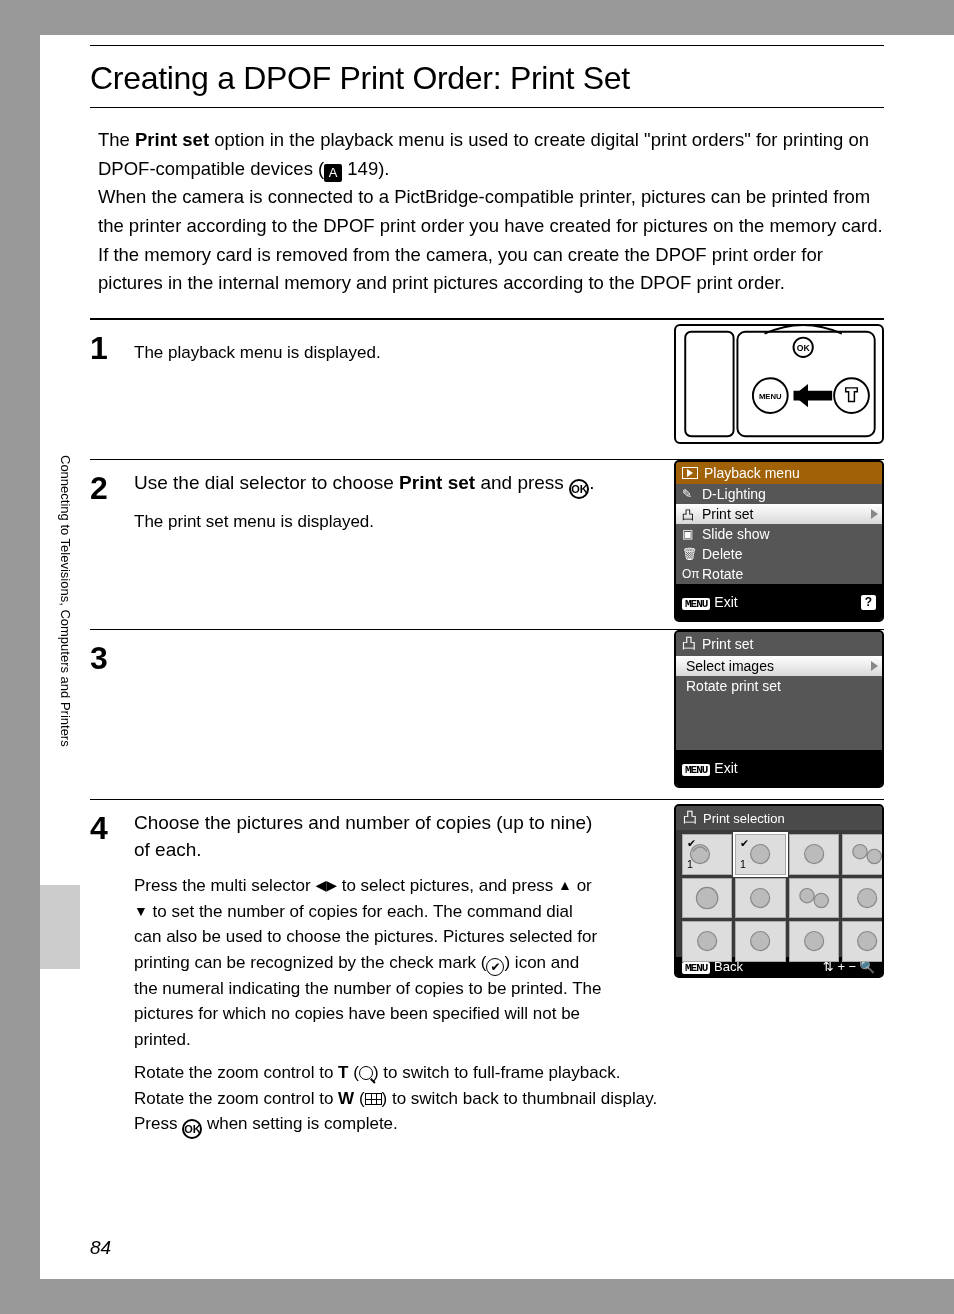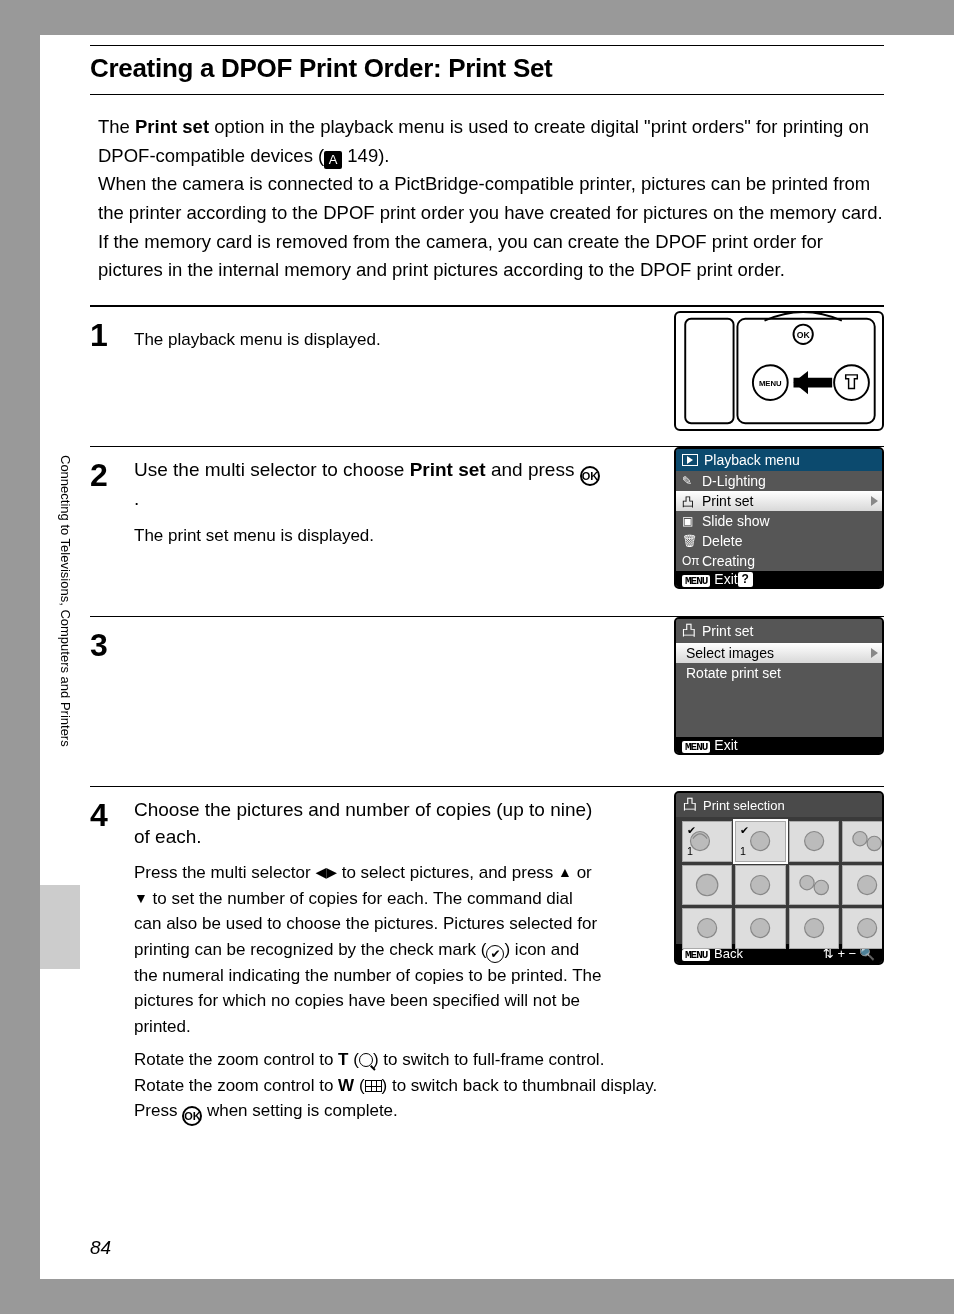--- a/index.html
+++ b/index.html
@@ -19,23 +19,23 @@
     top: 35px;
     width: 914px;
     height: 1244px;
     padding: 0 0 0 0;
   }
   .inner {
     padding: 10px 70px 0 50px;
   }
   .rule-top { border-top: 1px solid #000; margin: 0; }
   .page-title {
-    font-size: 26px;
-    font-weight: 700;
-    margin: 7px 0 10px;
+    font-size: 32px;
+    font-weight: 400;
+    margin: 14px 0 10px;
     letter-spacing: -0.3px;
   }
   .page-title-rule { border-top: 1px solid #000; margin: 0 0 18px; }
   .intro { font-size: 18.5px; line-height: 1.55; margin-left: 8px; }
   .intro b { font-weight: 700; }
   .ref-icon {
     display: inline-block;
     width: 18px; height: 18px;
     background: #000; color: #fff;
     font-size: 13px; line-height: 18px; text-align: center;
@@ -131,21 +131,21 @@
     width: 210px;
     border: 2px solid #000;
     border-radius: 5px;
     background: #565656;
     color: #fff;
     font-family: Arial, sans-serif;
     font-size: 14px;
     overflow: hidden;
   }
   .screen .title-row {
-    background: #0c4a6e;
+    background: #a16207;
     padding: 3px 6px;
     display:flex; align-items:center; gap:6px;
   }
   .screen .title-row.light { background:#565656; }
   .screen .mrow {
     padding: 2px 6px 2px 26px;
     position: relative;
   }
   .screen .mrow .micon {
     position:absolute; left:6px; top:3px; font-size:12px;
@@ -156,21 +156,21 @@
     position: relative;
   }
   .screen .mrow.sel::after {
     content:"";
     position:absolute; right:4px; top:50%;
     width:0;height:0; border-left:7px solid #888;
     border-top:5px solid transparent; border-bottom:5px solid transparent;
     transform:translateY(-50%);
   }
   .screen .foot {
-    background:#000; padding:0 6px; display:flex; align-items:center;
+    background:#000; padding:10px 6px; display:flex; justify-content:space-between; align-items:center;
   }
   .menu-box {
     display:inline-block; background:#fff; color:#000;
     font-family:"Courier New",monospace; font-weight:700;
     font-size:11px; padding:0 3px; border-radius:2px;
     letter-spacing:-1px;
   }
   .q-box {
     display:inline-block; width:15px; height:15px; background:#fff; color:#000;
     font-weight:700; font-size:12px; text-align:center; line-height:15px; border-radius:2px;
@@ -252,34 +252,34 @@
             <path d="M120 72 L135 60 L135 84 Z" fill="#000"></path>
           </svg>
         </div>
       </div>
     </div>
 
     <div class="step step2">
       <div class="step-num">2</div>
       <div class="step-body">
         <div class="step-head">
-          <span>Use the multi selector to choose </span><b>Print set</b><span> and press </span><span class="ok-icon">OK</span><span>.</span>
+          <span>Use the dial selector to choose </span><b>Print set</b><span> and press </span><span class="ok-icon">OK</span><span>.</span>
         </div>
         <div class="step-sub">The print set menu is displayed.</div>
 
         <div class="screen" style="top:0;">
           <div class="title-row">
             <span class="play-ic"></span>
             <span>Playback menu</span>
           </div>
           <div class="mrow"><span class="micon">✎</span><span>D-Lighting</span></div>
           <div class="mrow sel"><span class="micon">凸</span><span>Print set</span></div>
           <div class="mrow"><span class="micon">▣</span><span>Slide show</span></div>
           <div class="mrow"><span class="micon">🗑</span><span>Delete</span></div>
-          <div class="mrow"><span class="micon">Oπ</span><span>Creating</span></div>
+          <div class="mrow"><span class="micon">Oπ</span><span>Rotate</span></div>
           <div class="foot">
             <span><span class="menu-box">MENU</span> <span>Exit</span></span>
             <span class="q-box">?</span>
           </div>
         </div>
       </div>
     </div>
 
     <div class="step step3">
       <div class="step-num">3</div>
@@ -302,21 +302,21 @@
     </div>
 
     <div class="step step4" style="border-top:1px solid #000;">
       <div class="step-num">4</div>
       <div class="step-body">
         <div class="step-head">Choose the pictures and number of copies (up to nine) of each.</div>
         <div class="step-sub">
           <span>Press the multi selector </span><span class="arrow">◀▶</span><span> to select pictures, and press </span><span class="arrow">▲</span><span> or </span><span class="arrow">▼</span><span> to set the number of copies for each. The command dial can also be used to choose the pictures. Pictures selected for printing can be recognized by the check mark (</span><span class="check-icon">✔</span><span>) icon and the numeral indicating the number of copies to be printed. The pictures for which no copies have been specified will not be printed.</span>
         </div>
         <div class="step-sub2">
-          <span>Rotate the zoom control to </span><b>T</b><span> (</span><span class="mag-icon"></span><span>) to switch to full-frame control.</span><br>
+          <span>Rotate the zoom control to </span><b>T</b><span> (</span><span class="mag-icon"></span><span>) to switch to full-frame playback.</span><br>
           <span>Rotate the zoom control to </span><b>W</b><span> (</span><span class="grid-icon"></span><span>) to switch back to thumbnail display.</span><br>
           <span>Press </span><span class="ok-icon">OK</span><span> when setting is complete.</span>
         </div>
 
         <div class="thumbs">
           <div class="trow">
             <span class="print-ic">凸</span>
             <span>Print selection</span>
           </div>
           <div class="grid">

